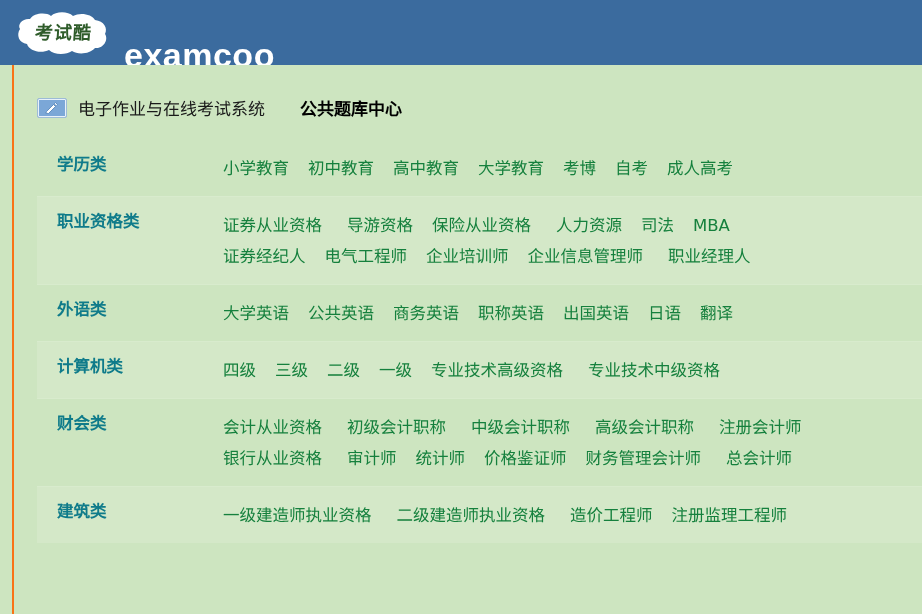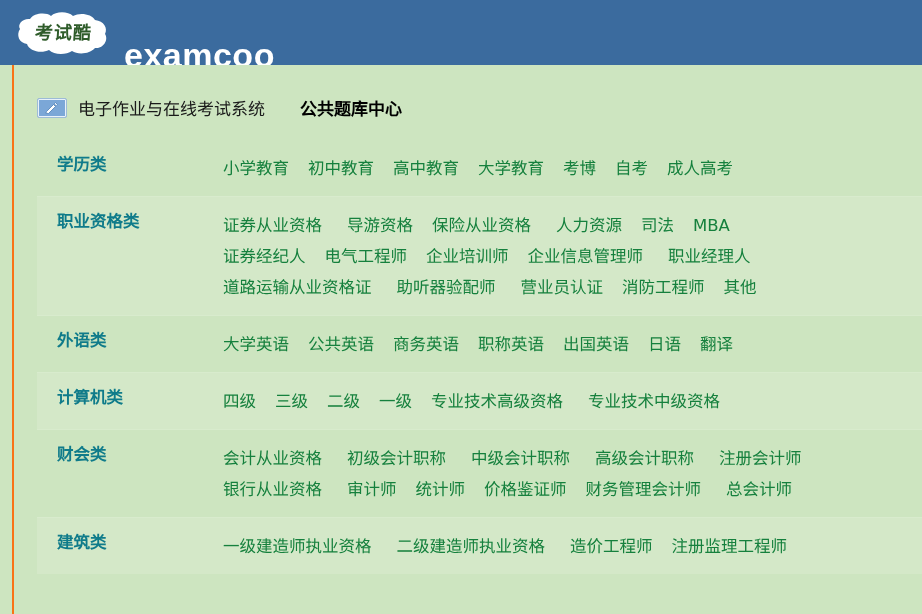--- a/index.html
+++ b/index.html
@@ -186,21 +186,20 @@
           <div class="cat-label">学历类</div>
           <div class="cat-links">
             <div class="link-line"><a class="cat-link">小学教育</a><a class="cat-link">初中教育</a><a class="cat-link">高中教育</a><a class="cat-link">大学教育</a><a class="cat-link">考博</a><a class="cat-link">自考</a><a class="cat-link">成人高考</a></div>
           </div>
         </div>
         <div class="cat-row alt">
           <div class="cat-label">职业资格类</div>
           <div class="cat-links">
             <div class="link-line"><a class="cat-link wide">证券从业资格</a><a class="cat-link">导游资格</a><a class="cat-link wide">保险从业资格</a><a class="cat-link">人力资源</a><a class="cat-link">司法</a><a class="cat-link">MBA</a></div>
             <div class="link-line"><a class="cat-link">证券经纪人</a><a class="cat-link">电气工程师</a><a class="cat-link">企业培训师</a><a class="cat-link wide">企业信息管理师</a><a class="cat-link">职业经理人</a></div>
-            <div class="link-line"><a class="cat-link wide">道路运输从业资格证</a><a class="cat-link wide">助听器验配师</a><a class="cat-link">营业员认证</a><a class="cat-link">消防工程师</a><a class="cat-link">其他</a></div>
           </div>
         </div>
         <div class="cat-row">
           <div class="cat-label">外语类</div>
           <div class="cat-links">
             <div class="link-line"><a class="cat-link">大学英语</a><a class="cat-link">公共英语</a><a class="cat-link">商务英语</a><a class="cat-link">职称英语</a><a class="cat-link">出国英语</a><a class="cat-link">日语</a><a class="cat-link">翻译</a></div>
           </div>
         </div>
         <div class="cat-row alt">
           <div class="cat-label">计算机类</div>

